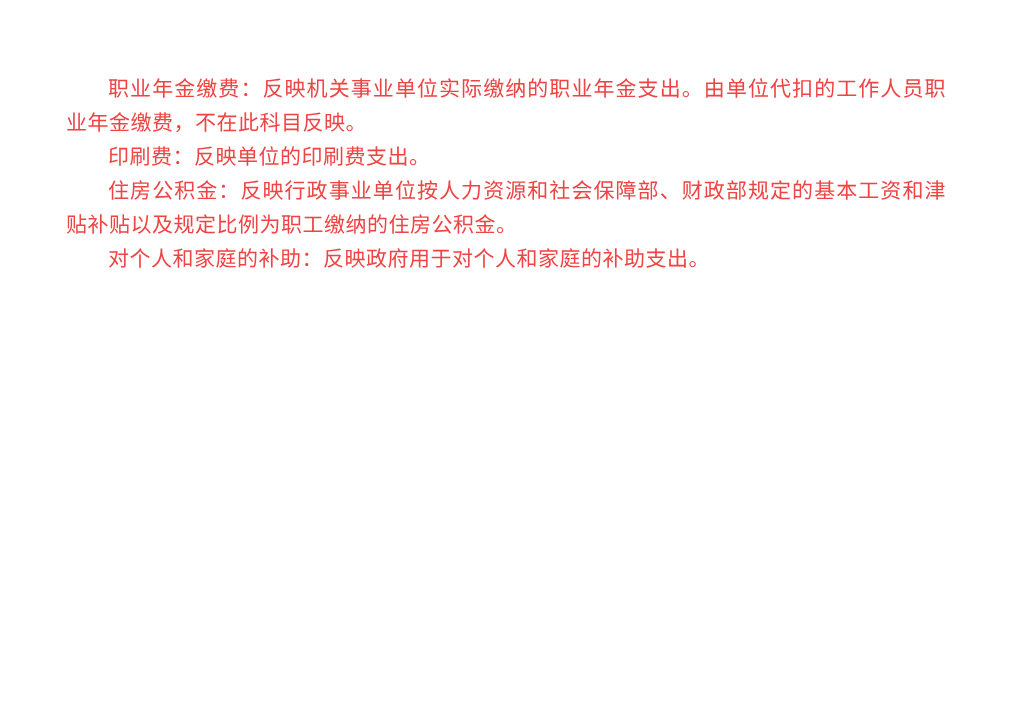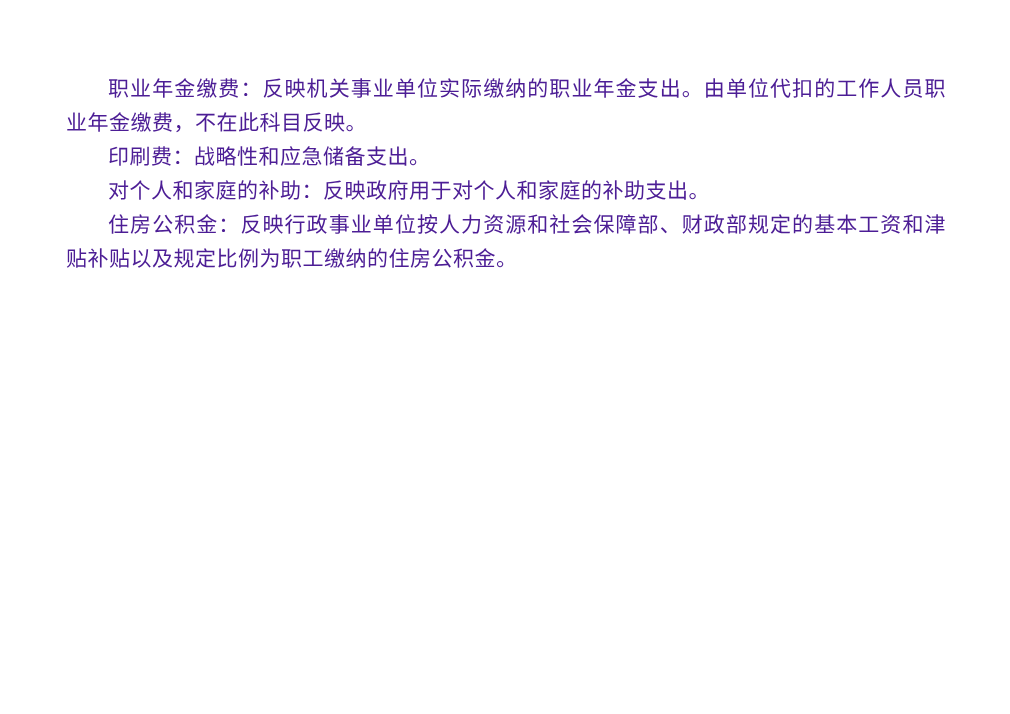--- a/index.html
+++ b/index.html
@@ -13,35 +13,35 @@
     height: 714px;
     background: #ffffff;
     overflow: hidden;
     font-family: "Liberation Serif", "DejaVu Serif", serif;
   }
   .content {
     position: absolute;
     left: 66px;
     top: 72px;
     width: 880px;
-    color: #4c1d95;
+    color: #ef4444;
     font-size: 21px;
     line-height: 34px;
     letter-spacing: 0.5px;
   }
   .para {
     margin: 0;
     text-indent: 2em;
     text-align: justify;
     text-justify: inter-ideograph;
   }
 </style>
 </head>
 <body>
 
 <div class="page">
   <div class="content">
     <p class="para">职业年金缴费：反映机关事业单位实际缴纳的职业年金支出。由单位代扣的工作人员职业年金缴费，不在此科目反映。</p>
-    <p class="para">印刷费：战略性和应急储备支出。</p>
+    <p class="para">印刷费：反映单位的印刷费支出。</p>
+    <p class="para">住房公积金：反映行政事业单位按人力资源和社会保障部、财政部规定的基本工资和津贴补贴以及规定比例为职工缴纳的住房公积金。</p>
     <p class="para">对个人和家庭的补助：反映政府用于对个人和家庭的补助支出。</p>
-    <p class="para">住房公积金：反映行政事业单位按人力资源和社会保障部、财政部规定的基本工资和津贴补贴以及规定比例为职工缴纳的住房公积金。</p>
   </div>
 </div>
 
 </body></html>

